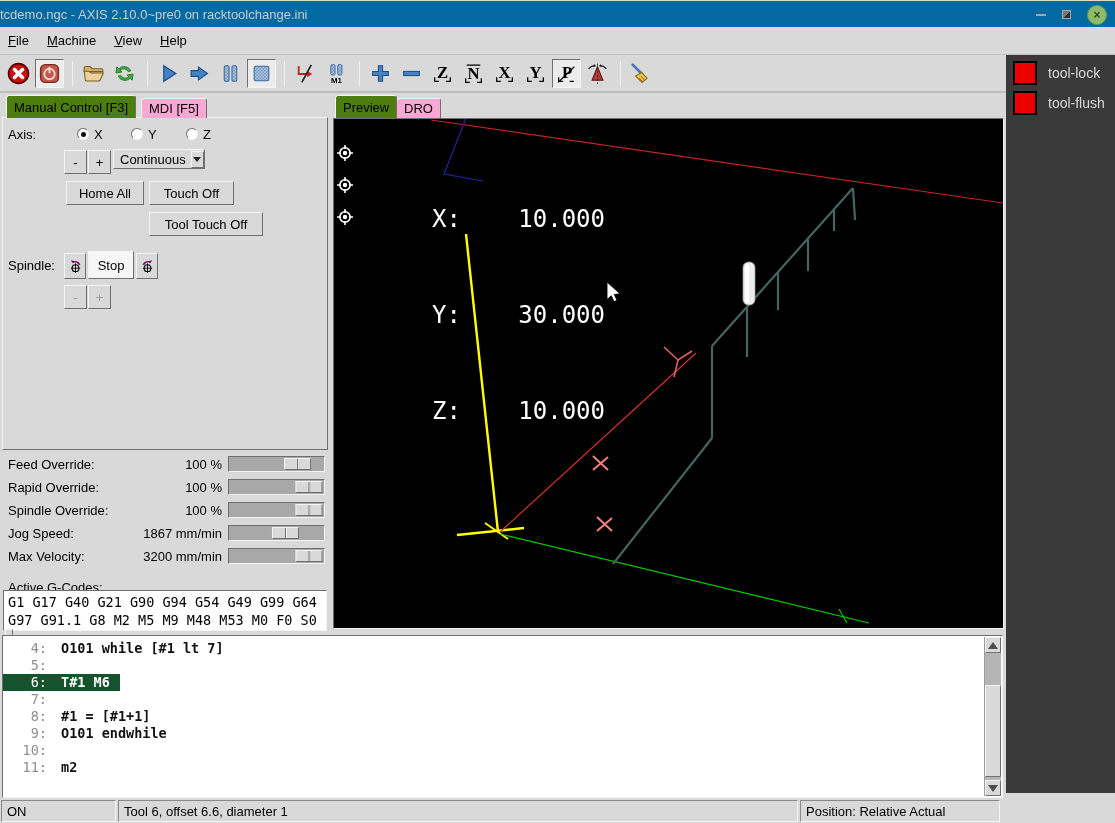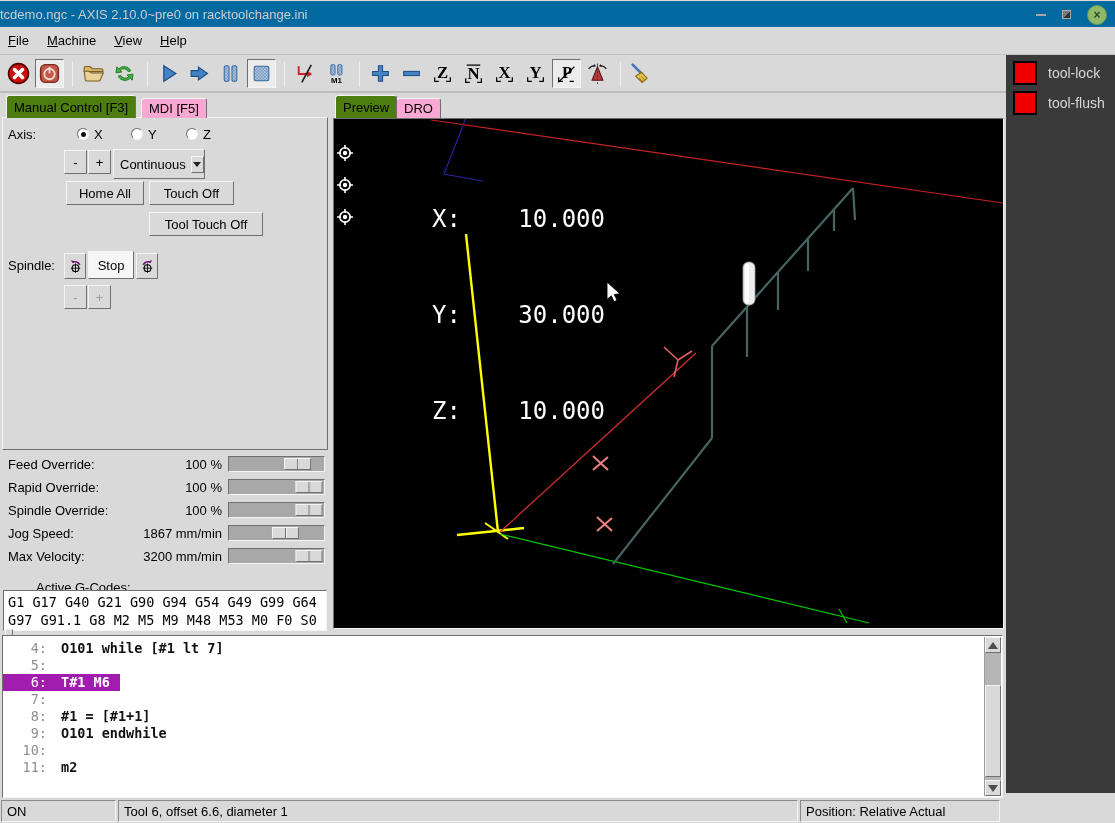--- a/index.html
+++ b/index.html
@@ -80,21 +80,21 @@
   .dro-value{ display:inline-block; width:144px; text-align:right; }
   
   .listing{ position:absolute; left:2px; top:635px; width:1001px; height:163px; background:#fff;
     border:1px solid; border-color:#6f6f6f #f4f4f4 #f4f4f4 #6f6f6f;
     font-family:"DejaVu Sans Mono", monospace; font-size:13.5px; }
   .listing-rows{ position:absolute; left:0; top:4px; right:18px; }
   .code-row{ height:17px; line-height:17px; white-space:pre; }
   .code-row .rowline{ display:inline-block; padding-right:10px; }
   .code-row .num{ display:inline-block; width:36px; margin-left:8px; text-align:right; color:#8f8f8f; }
   .code-row .txt{ margin-left:14px; font-weight:bold; color:#111; }
-  .code-row.highlight .rowline{ background:#a21caf; }
+  .code-row.highlight .rowline{ background:#14532d; }
   .code-row.highlight .num, .code-row.highlight .txt{ color:#fff; }
   .vscroll{ position:absolute; right:1px; top:1px; width:17px; height:159px; background:#b5b5b5;
     border-left:1px solid #9a9a9a; }
   .scroll-btn{ position:absolute; left:0; width:16px; height:16px; background:#d9d9d9;
     border:1px solid; border-color:#f4f4f4 #6f6f6f #6f6f6f #f4f4f4; display:flex; align-items:center; justify-content:center; }
   .arrow-up::after{ content:""; border:5px solid transparent; border-bottom:7px solid #4d4d4d; margin-bottom:5px; }
   .arrow-down::after{ content:""; border:5px solid transparent; border-top:7px solid #4d4d4d; margin-top:5px; }
   .scroll-thumb{ position:absolute; left:0; top:48px; width:16px; height:92px; background:#d9d9d9;
     border:1px solid; border-color:#f4f4f4 #6f6f6f #6f6f6f #f4f4f4; }
   .sash-grip{ position:absolute; left:5px; top:629px; width:8px; height:7px; background:#d9d9d9;
@@ -284,21 +284,21 @@
     <span class="lbl" style="position:absolute; left:8px; top:34px;">Axis:</span>
     <span class="radio checked" style="position:absolute; left:77px; top:35px;"></span>
     <span class="lbl" style="position:absolute; left:94px; top:34px;">X</span>
     <span class="radio" style="position:absolute; left:131px; top:35px;"></span>
     <span class="lbl" style="position:absolute; left:148px; top:34px;">Y</span>
     <span class="radio" style="position:absolute; left:186px; top:35px;"></span>
     <span class="lbl" style="position:absolute; left:203px; top:34px;">Z</span>
 
     <div class="btn" style="position:absolute; left:64px; top:57px; width:23px; height:24px;">-</div>
     <div class="btn" style="position:absolute; left:88px; top:57px; width:23px; height:24px;">+</div>
-    <div class="btn" style="position:absolute; left:113px; top:56px; width:92px; height:30px; justify-content:center; padding-left:6px;">
+    <div class="btn" style="position:absolute; left:113px; top:56px; width:92px; height:20px; justify-content:center; padding-left:6px;">
       <span>Continuous</span>
       <span class="combo-arrow raised"></span>
     </div>
 
     <div class="btn" style="position:absolute; left:66px; top:88px; width:78px; height:24px;">Home All</div>
     <div class="btn" style="position:absolute; left:149px; top:88px; width:85px; height:24px;">Touch Off</div>
     <div class="btn" style="position:absolute; left:149px; top:119px; width:114px; height:24px;">Tool Touch Off</div>
 
     <span class="lbl" style="position:absolute; left:8px; top:165px;">Spindle:</span>
     <div class="btn" style="position:absolute; left:64px; top:160px; width:22px; height:26px;">
@@ -350,21 +350,21 @@
         </div>
     </div>
     <div class="ov-row" style="top:453px;">
       <span class="ov-label">Max Velocity:</span>
       <span class="ov-value">3200 mm/min</span>
       <div class="slider">
           <div class="thumb" style="left: 98%; transform: translateX(-98%);"></div>
         </div>
     </div>
 
-    <span class="lbl" style="position:absolute; left:8px; top:487px;margin-left:28px;">Active G-Codes:</span>
+    <span class="lbl" style="position:absolute; left:8px; top:487px;">Active G-Codes:</span>
     <div class="gcodes-box"><span>G1 G17 G40 G21 G90 G94 G54 G49 G99 G64</span>
 <span>G97 G91.1 G8 M2 M5 M9 M48 M53 M0 F0 S0</span></div>
   </div>
 
   <div class="preview-panel">
     <div class="tab" style="left:4px; top:2px; height:23px;">
       <span>Preview</span>
     </div>
     <div class="tab inactive" style="left:65px; top:5px; height:20px;">
       <span>DRO</span>

